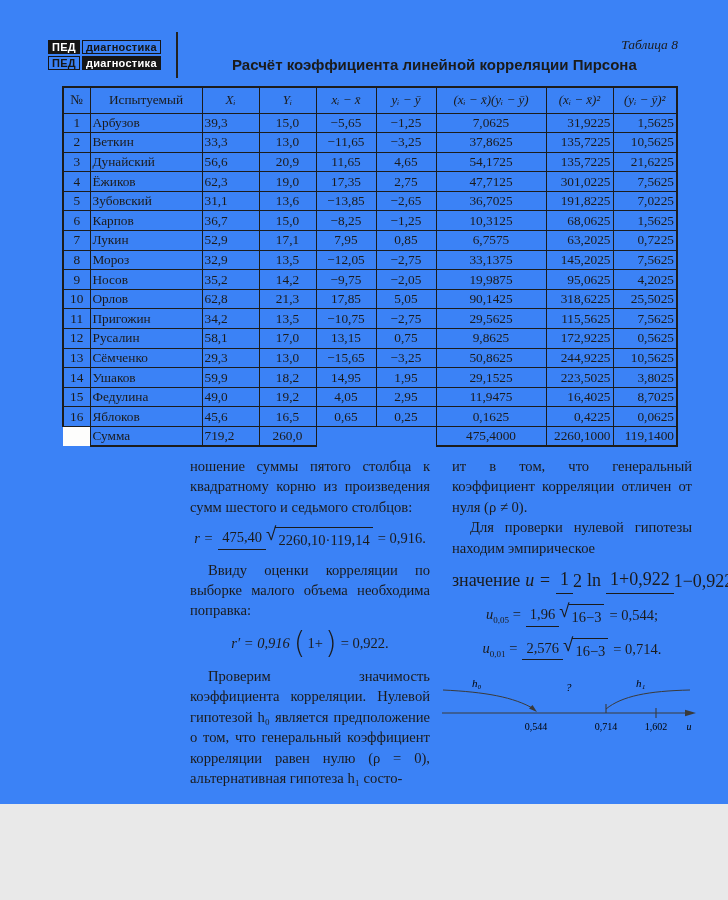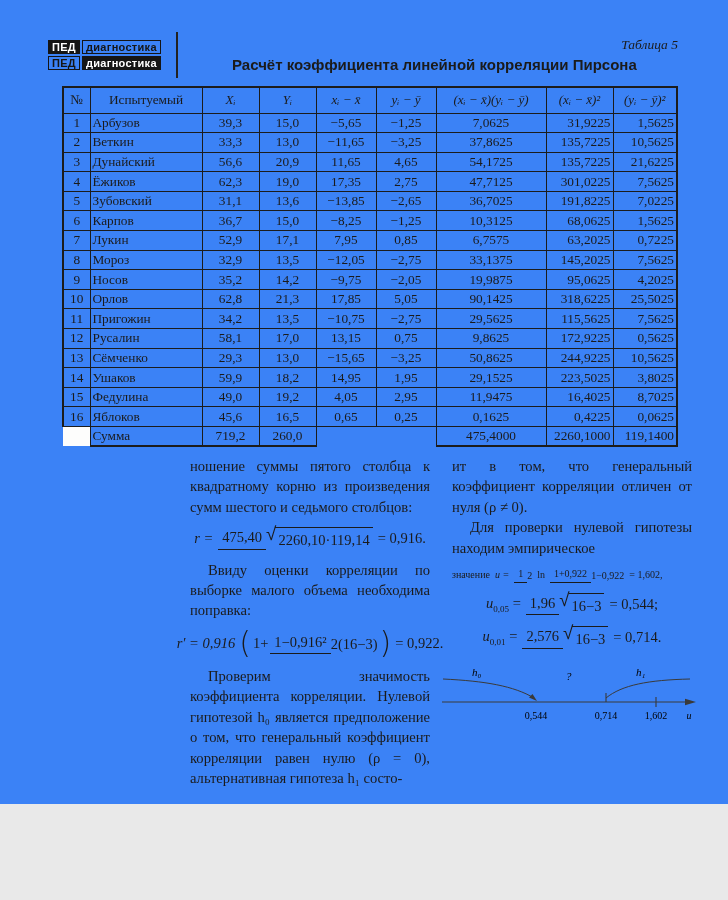--- a/index.html
+++ b/index.html
@@ -22,38 +22,38 @@
   
   table.data-table { position:absolute; left:62px; top:86px; width:616px; border-collapse:collapse; font-size:13.3px; }
   .data-table th, .data-table td { border:1.4px solid #1c1c1c; height:19.6px; line-height:1.05; padding:0 2px; }
   .data-table tr > *:first-child { border-left-width:2.2px; }
   .data-table tr > *:last-child  { border-right-width:2.2px; }
   .data-table thead th { border-top-width:2.2px; border-bottom-width:1.8px; height:26px; font-weight:normal; text-align:center; }
   .data-table tfoot td { border-bottom-width:2.2px; }
   th.math { font-style:italic; font-size:13px; }
   .c0 { text-align:center; width:27px; }
   .c1 { text-align:left; padding-left:5px; width:112px; }
-  .c2 { text-align:center; width:57px; }
+  .c2 { text-align:left; width:57px; }
   .c3 { text-align:center; width:57px; }
   .c4 { text-align:center; width:60px; }
   .c5 { text-align:center; width:60px; }
   .c6 { text-align:center; width:110px; }
   .c7 { text-align:right; padding-right:6px; width:67px; }
   .c8 { text-align:right; padding-right:6px; }
   td.open-cell { border-left:none !important; border-bottom:none !important; background:#fdfdfc; }
   td.sum-empty { border-bottom:none !important; }
   
   .text-columns { position:absolute; left:190px; top:456px; width:502px; display:flex; gap:22px; font-size:14.6px; line-height:1.4; }
   .col { width:240px; text-align:justify; }
   .col p { margin:0; }
   .col p.indent { text-indent:18px; }
   .italic { font-style:italic; }
   
   .formula { display:flex; align-items:center; justify-content:center; gap:5px; margin:9px 0; font-size:14.5px; white-space:nowrap; }
-  .formula-line { display:flex; align-items:center; gap:5px; margin:9px 0 7px; font-size:10px; white-space:nowrap; }
+  .formula-line { display:flex; align-items:center; gap:5px; margin:9px 0 7px; font-size:18px; white-space:nowrap; }
   .frac { display:inline-flex; flex-direction:row; align-items:center; vertical-align:middle; }
   .frac .num { display:block; border-bottom:1.3px solid #1b1b1b; padding:0 4px 1px; text-align:center; }
   .frac .den { display:block; padding-top:1px; text-align:center; }
   .root { display:inline-flex; align-items:flex-start; }
   .rad { font-size:1.3em; line-height:1; font-family:"DejaVu Sans",sans-serif; font-weight:200; transform:translateY(-2px); }
   .radicand { border-top:1.3px solid #1b1b1b; margin-left:-1px; padding:2px 3px 0; }
   .bp { font-size:30px; font-weight:200; font-family:"DejaVu Sans",sans-serif; line-height:.9; transform:translateY(-1px); }
   sub { font-size:.62em; }
   
   .figure { margin-top:14px; margin-left:-12px; }
@@ -74,21 +74,21 @@
         <span class="badge-black">ПЕД</span>
         <span class="badge-outline">диагностика</span>
       </div>
       <div class="logo-row">
         <span class="badge-outline">ПЕД</span>
         <span class="badge-black">диагностика</span>
       </div>
     </div>
     <div class="header-divider"></div>
     <div class="header-title-area">
-      <div class="table-label">Таблица 5</div>
+      <div class="table-label">Таблица 8</div>
       <div class="page-title">Расчёт коэффициента линейной корреляции Пирсона</div>
     </div>
   </div>
 
   <table class="data-table">
     <thead>
       <tr>
         <th class="c0">№</th>
         <th class="c1" style="text-align:center">Испытуемый</th>
         <th class="c2 math">Xᵢ</th>
@@ -308,24 +308,20 @@
         </span>
         <span>= 0,916.</span>
       </div>
 
       <p class="indent">Ввиду оценки корреляции по выборке малого объема необходима поправка:</p>
 
       <div class="formula" style="gap:2px;">
         <span class="italic" style="margin-right:2px;">r′ = 0,916</span>
         <span class="bp">(</span>
         <span>1+</span>
-        <span class="frac">
-          <span class="num">1−0,916²</span>
-          <span class="den">2(16−3)</span>
-        </span>
         <span class="bp">)</span>
         <span style="margin-left:2px;">= 0,922.</span>
       </div>
 
       <p class="indent">Проверим значимость коэффициента корреляции. Нулевой гипотезой h₀ является предположение о том, что генеральный коэффициент корреляции равен нулю (ρ = 0), альтернативная гипотеза h₁ состо-</p>
     </div>
 
     <div class="col">
       <p>ит в том, что генеральный коэффициент корреляции отличен от нуля (ρ ≠ 0).</p>
       <p class="indent">Для проверки нулевой гипотезы находим эмпирическое</p>

